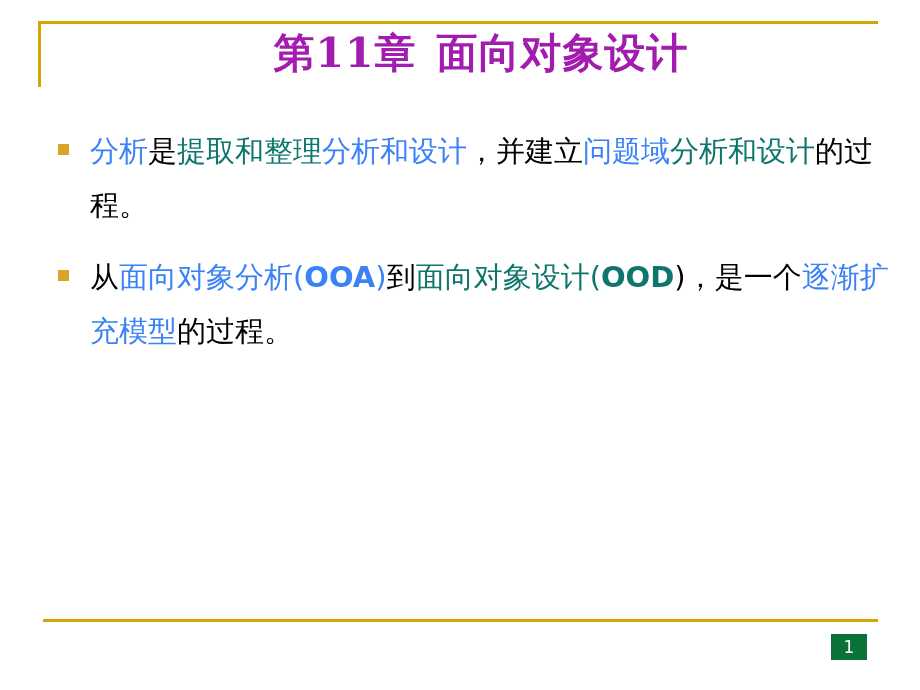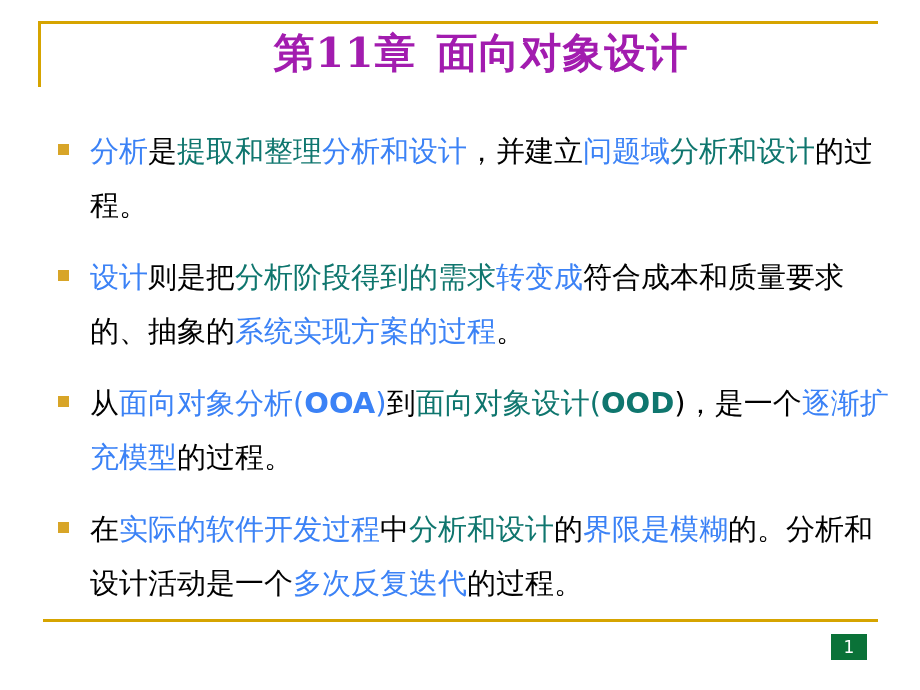--- a/index.html
+++ b/index.html
@@ -126,34 +126,26 @@
     <span>第11章</span><span class="gap"></span><span>面向对象设计</span>
   </div>
 
   <div class="body">
 
     <div class="bullet">
       <span class="bullet-marker"></span>
       <div class="btext"><span class="blue">分析</span><span class="black">是</span><span class="red">提取和整理</span><span class="blue">分析和设计</span><span class="black">，并建立</span><span class="blue">问题域</span><span class="red">分析和设计</span><span class="black">的过程。</span></div>
     </div>
 
-    <div class="bullet">
-      <span class="bullet-marker"></span>
-      <div class="btext"><span class="blue">设计</span><span class="black">则是把</span><span class="red">分析阶段得到的需求</span><span class="blue">转变成</span><span class="black">符合成本和质量要求的、抽象的</span><span class="blue">系统实现方案的过程</span><span class="black">。</span></div>
-    </div>
 
     <div class="bullet">
       <span class="bullet-marker"></span>
       <div class="btext"><span class="black">从</span><span class="blue">面向对象分析</span><span class="blue">(</span><span class="blue bold">OOA</span><span class="blue">)</span><span class="black">到</span><span class="red">面向对象设计</span><span class="red">(</span><span class="red bold">OOD</span><span class="black">)</span><span class="black">，是一个</span><span class="blue">逐渐扩充模型</span><span class="black">的过程。</span></div>
     </div>
 
-    <div class="bullet">
-      <span class="bullet-marker"></span>
-      <div class="btext"><span class="black">在</span><span class="blue">实际的软件开发过程</span><span class="black">中</span><span class="red">分析和设计</span><span class="black">的</span><span class="blue">界限是模糊</span><span class="black">的。分析和设计活动是一个</span><span class="blue">多次反复迭代</span><span class="black">的过程。</span></div>
-    </div>
 
   </div>
 
   <div class="rule-bottom"></div>
 
   <div class="pagenum">1</div>
 
 </div>
 
 </body></html>

